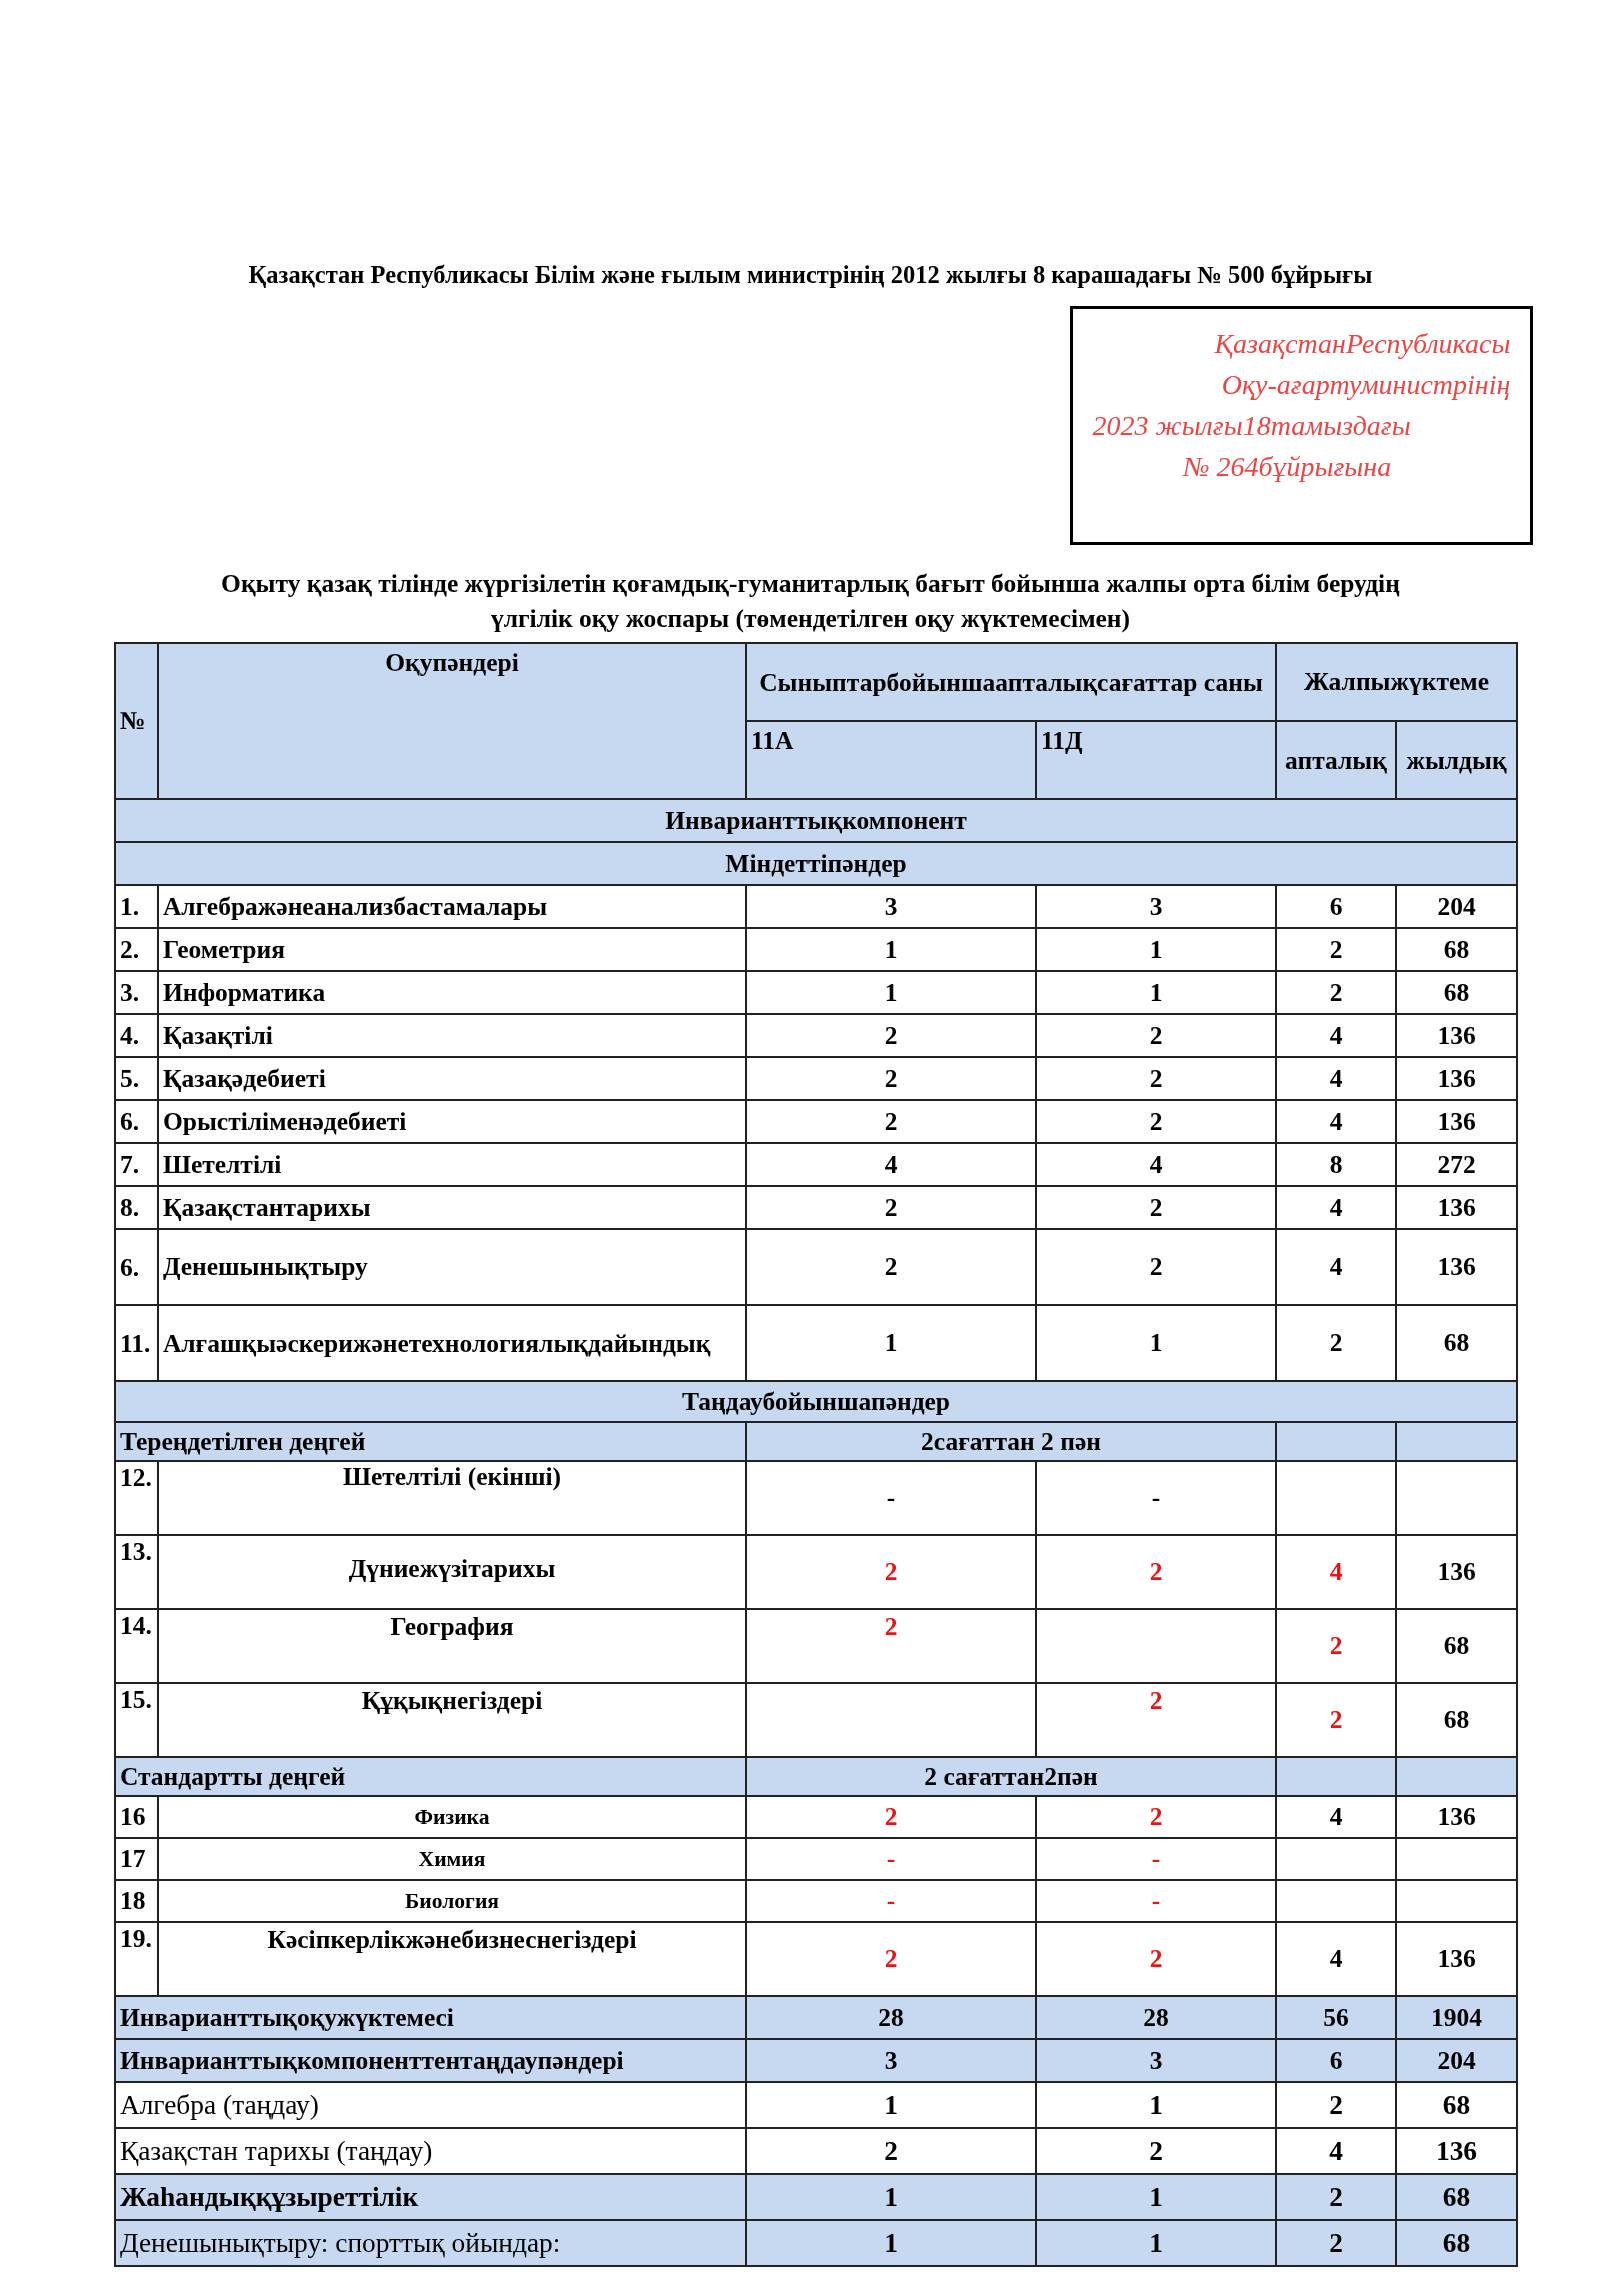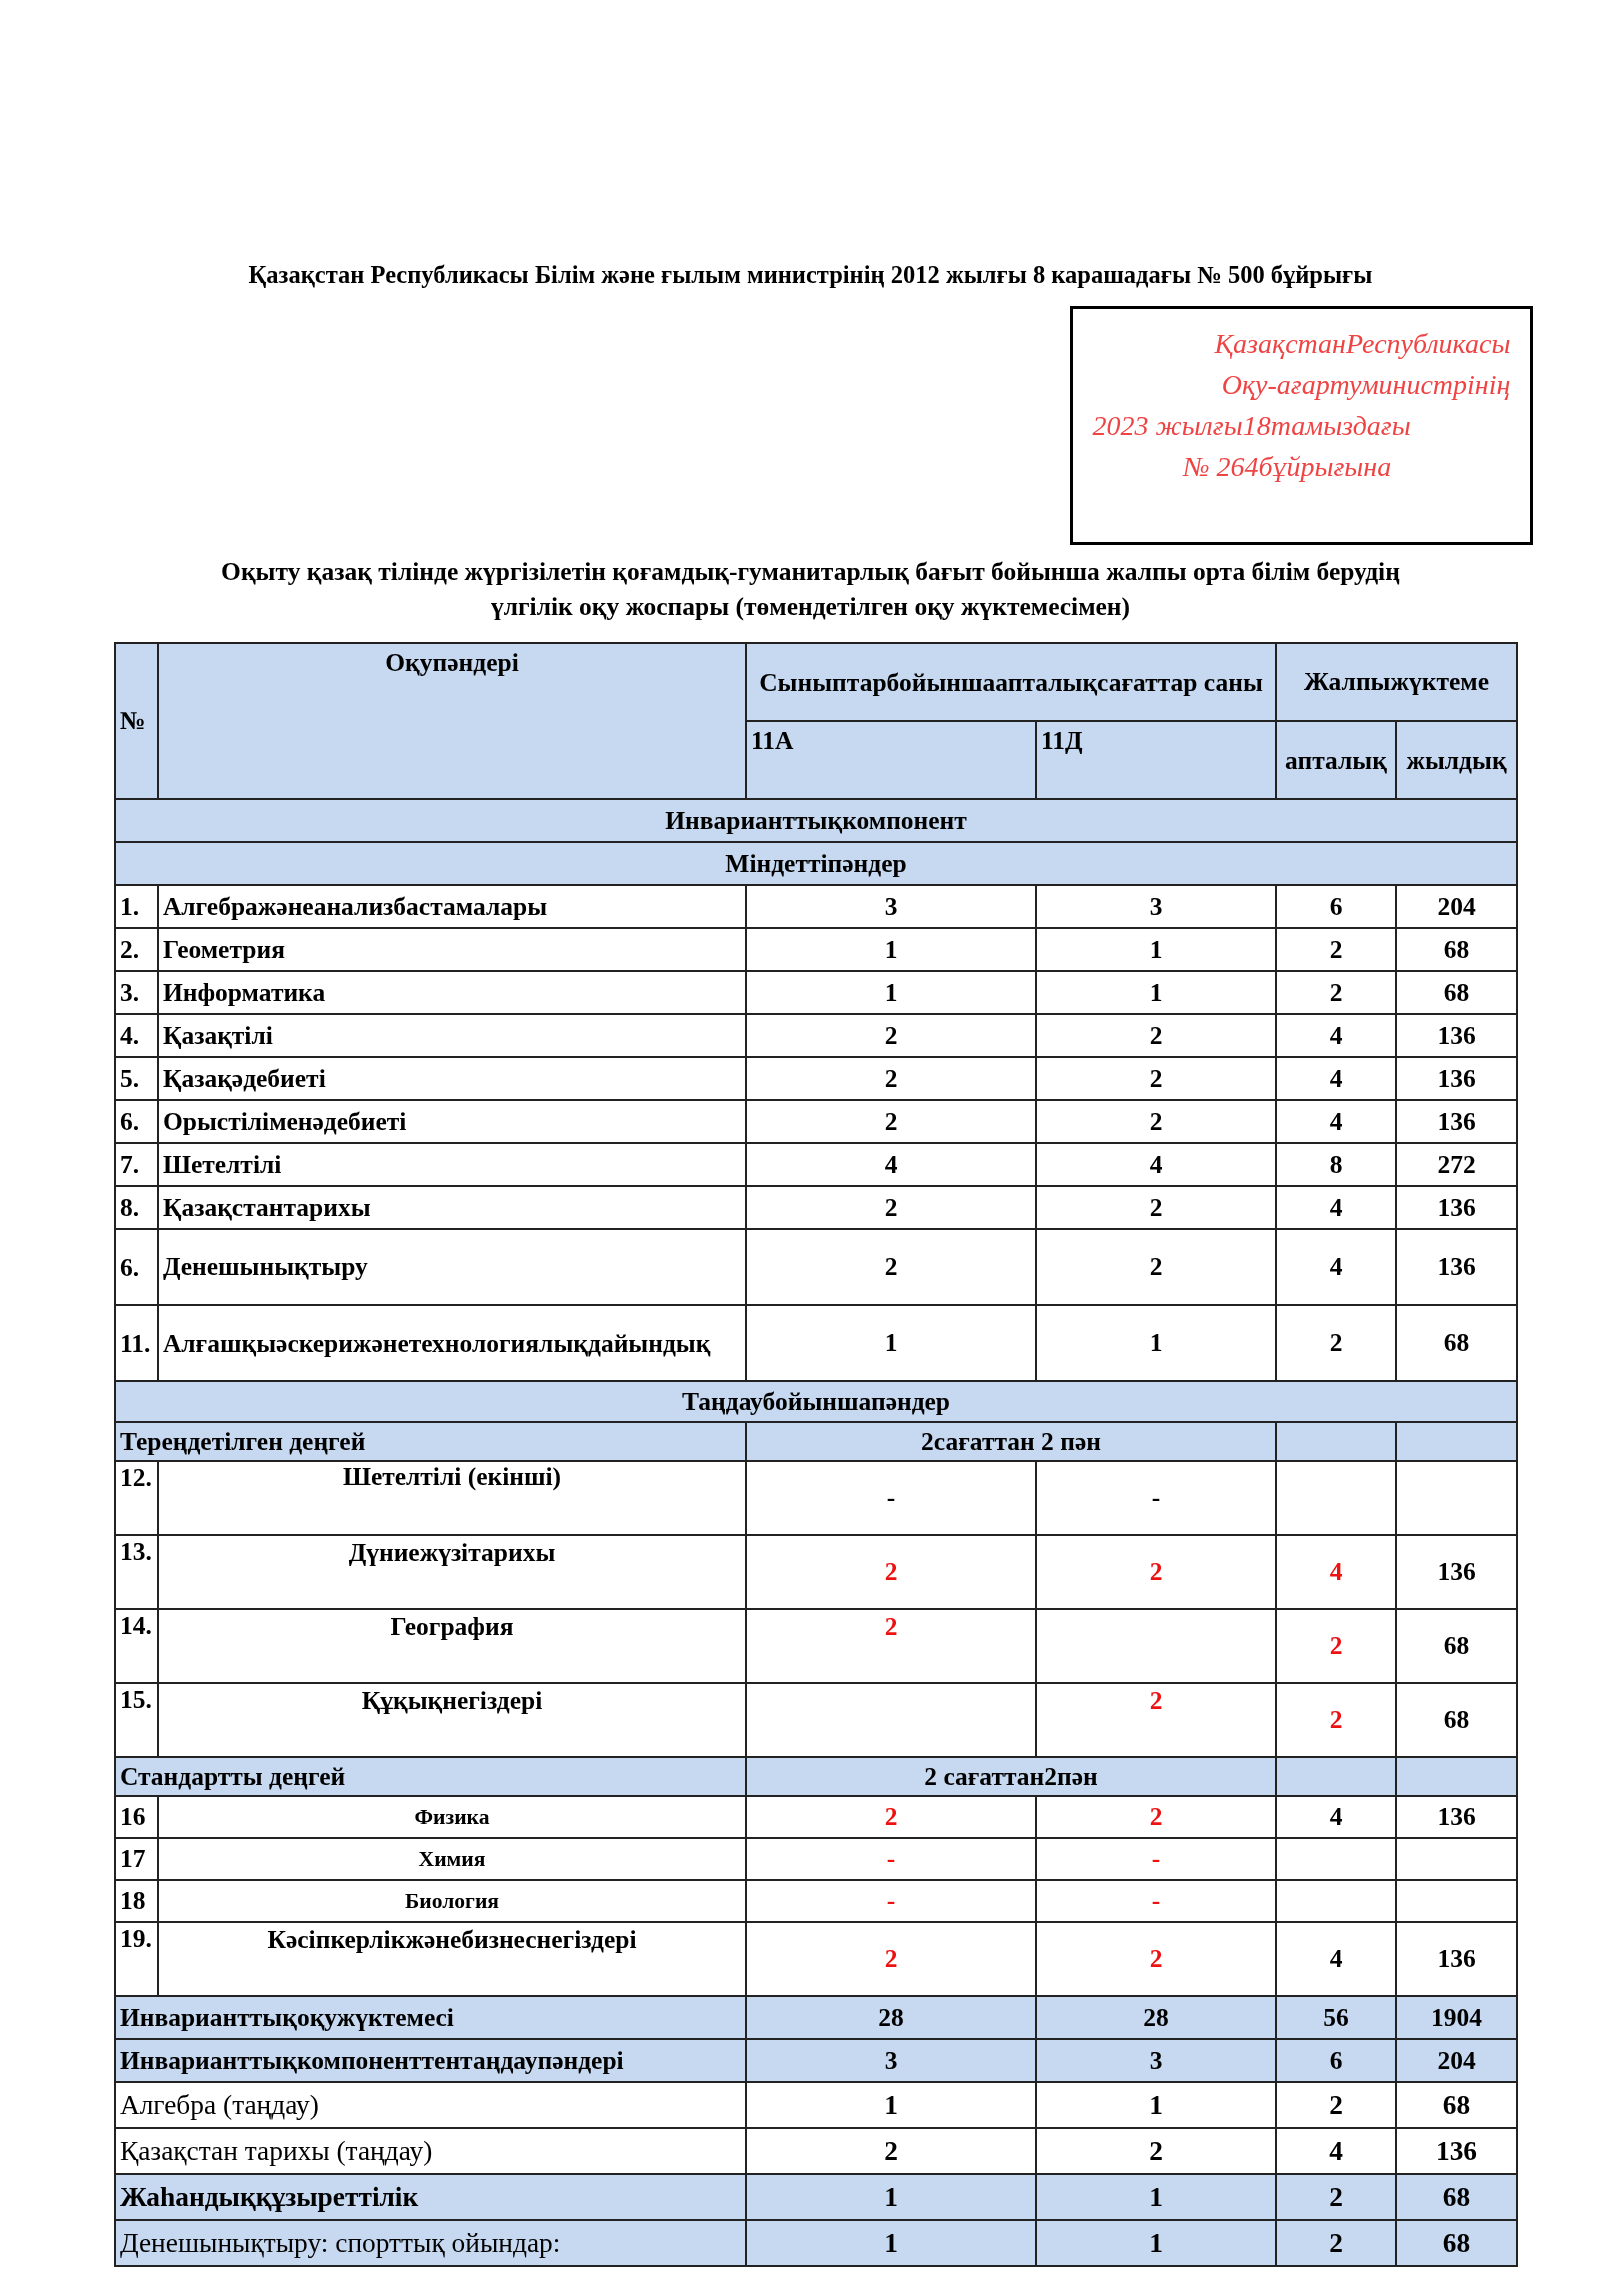--- a/index.html
+++ b/index.html
@@ -6,21 +6,21 @@
   body { width: 1621px; height: 2293px; position: relative; font-family: "Liberation Serif", "DejaVu Serif", serif; color: #000; overflow: hidden; }
   .order-title { position: absolute; top: 261px; left: 0; width: 1621px; text-align: center; font-weight: bold; font-size: 24.5px; }
   .stamp { position: absolute; left: 1070px; top: 306px; width: 463px; height: 239px; border: 3.9px solid #000; box-sizing: border-box; background: #fff; font-size: 28px; line-height: 41px; }
   .stamp div { white-space: nowrap; }
   .stamp .red { color: #ef4444; font-style: italic; }
   .stamp .l1 { text-align: right; padding-right: 19.6px; margin-top: 13.7px; }
   .stamp .l2 { text-align: right; padding-right: 19.6px; }
   .stamp .l3 { padding-left: 19.6px; }
   .stamp .l4 { padding-left: 110px; }
   .stamp .l5 { padding-left: 149px; }
-  .doc-title { position: absolute; top: 554px; left: 98px; width: 1425px; text-align: center; font-weight: bold; font-size: 25.5px; line-height: 35px; }
+  .doc-title { position: absolute; top: 566px; left: 98px; width: 1425px; text-align: center; font-weight: bold; font-size: 25.5px; line-height: 35px; }
   table.plan { position: absolute; left: 114px; top: 642px; width: 1402px; border-collapse: collapse; table-layout: fixed; font-size: 25.5px; }
   table.plan td { border: 2px solid #222; padding: 0 3.9px; vertical-align: middle; }
   .blue { background: #c6d9f0; }
   .b { font-weight: bold; }
   .c { text-align: center; }
   .r { color: #ee1111; }
   .top { vertical-align: top !important; }
   .num { font-weight: bold; line-height: 31px; }
   .small { font-size: 21.6px; }
   .reg { font-weight: normal; }
@@ -165,21 +165,21 @@
   <tr style="height:74px">
     <td class="num top" style="word-break:break-all">12.</td>
     <td class="b c top" style="padding-top:0">Шетелтілі (екінші)</td>
     <td class="b c">-</td>
     <td class="b c">-</td>
     <td class="b c"></td>
     <td class="b c"></td>
   </tr>
   <tr style="height:74px">
     <td class="num top" style="word-break:break-all">13.</td>
-    <td class="b c top" style="padding-top:2px">Дүниежүзітарихы</td>
+    <td class="b c top" style="padding-top:18px">Дүниежүзітарихы</td>
     <td class="b c r">2</td>
     <td class="b c r">2</td>
     <td class="b c r">4</td>
     <td class="b c">136</td>
   </tr>
   <tr style="height:74px">
     <td class="num top" style="word-break:break-all">14.</td>
     <td class="b c top" style="padding-top:2px">География</td>
     <td class="b c r top" style="padding-top:2px">2</td>
     <td class="b c r"></td>

